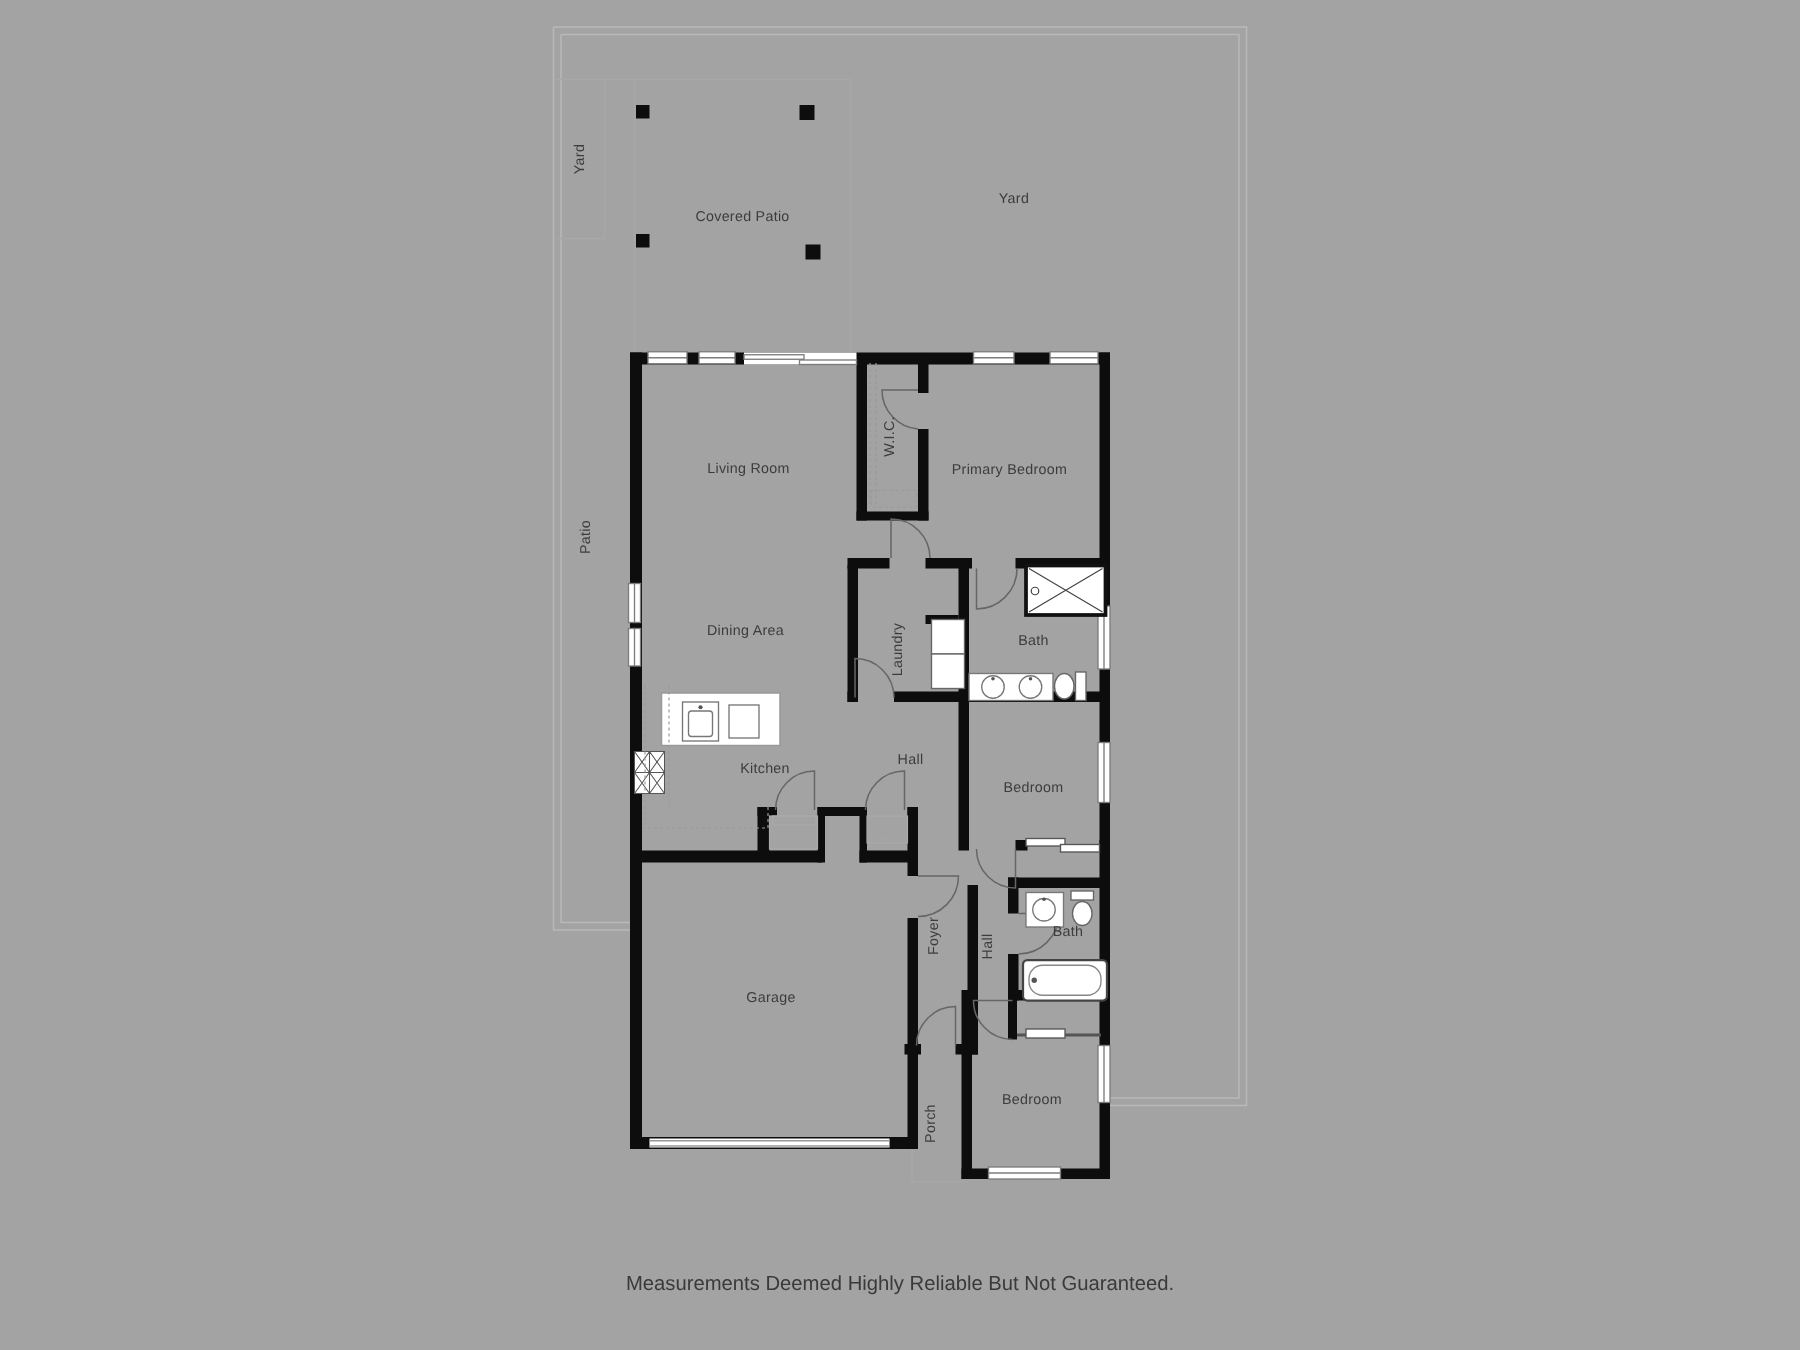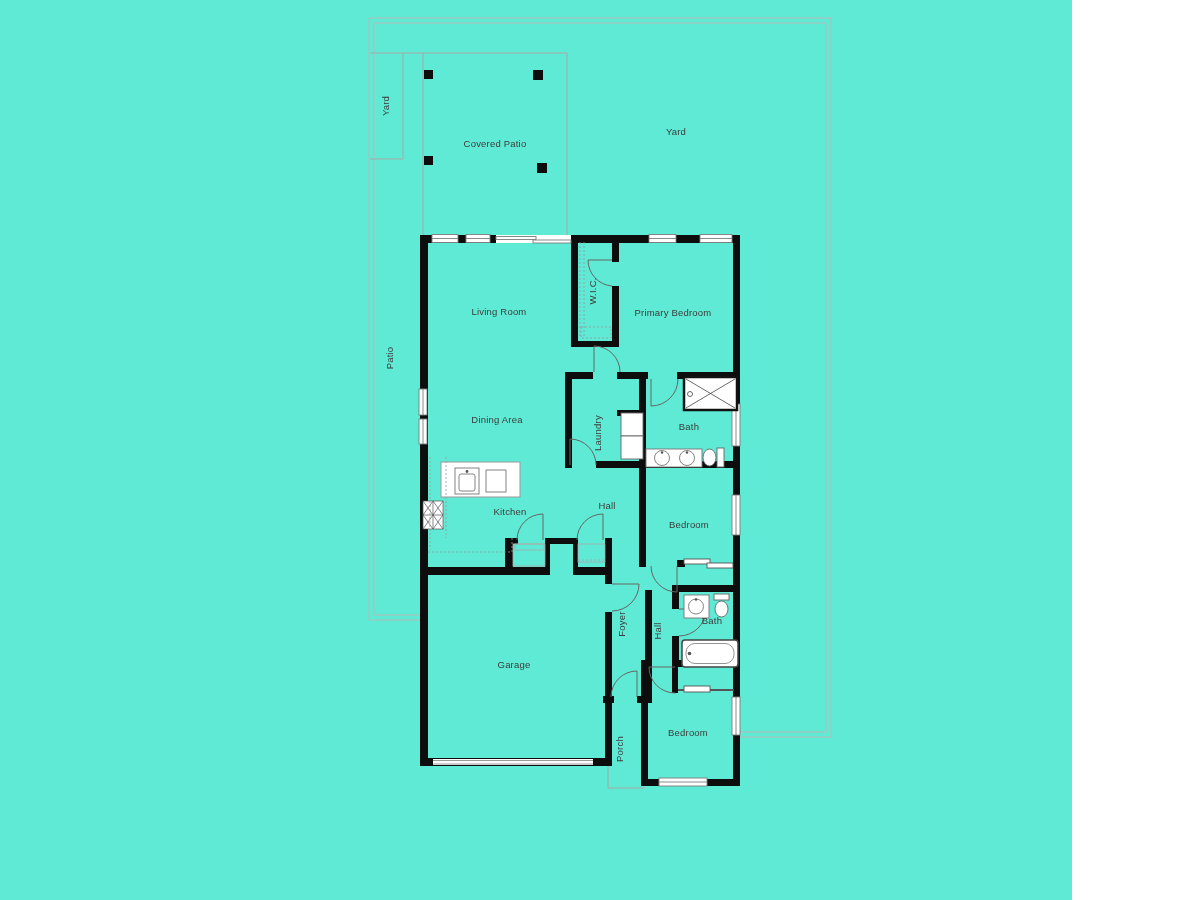--- a/index.html
+++ b/index.html
@@ -1,16 +1,16 @@
 <!DOCTYPE html>
 <html><head>
 <meta charset="utf-8">
 <style>
   html,body{margin:0;padding:0;background:#ffffff;}
-  .stage{position:relative;width:1072px;height:900px;background:#5eead4;overflow:hidden;
+  .stage{position:relative;width:1200px;height:900px;background:#a3a3a3;overflow:hidden;
          font-family:"Liberation Sans", sans-serif;}
   svg{position:absolute;left:0;top:0;}
   .room-label{font-family:"Liberation Sans", sans-serif;font-size:9.5px;fill:#3c3c3c;letter-spacing:.2px;}
   .caption{position:absolute;left:0;top:848px;width:100%;text-align:center;
            font-size:13.5px;color:#3a3a3a;}
 </style>
 </head>
 <body>
 
 <div class="stage">
@@ -240,13 +240,14 @@
     <text class="room-label" x="689" y="528">Bedroom</text>
     <text class="room-label" x="514" y="668">Garage</text>
     <text class="room-label" x="622" y="627" transform="rotate(-90 622 624)">Foyer</text>
     <text class="room-label" x="658" y="634" transform="rotate(-90 658 631)">Hall</text>
     <text class="room-label" x="712" y="624">Bath</text>
     <text class="room-label" x="620" y="752" transform="rotate(-90 620 749)">Porch</text>
     <text class="room-label" x="688" y="736">Bedroom</text>
   </g>
 </svg>
 
+<div class="caption">Measurements Deemed Highly Reliable But Not Guaranteed.</div>
 </div>
 
 </body></html>

